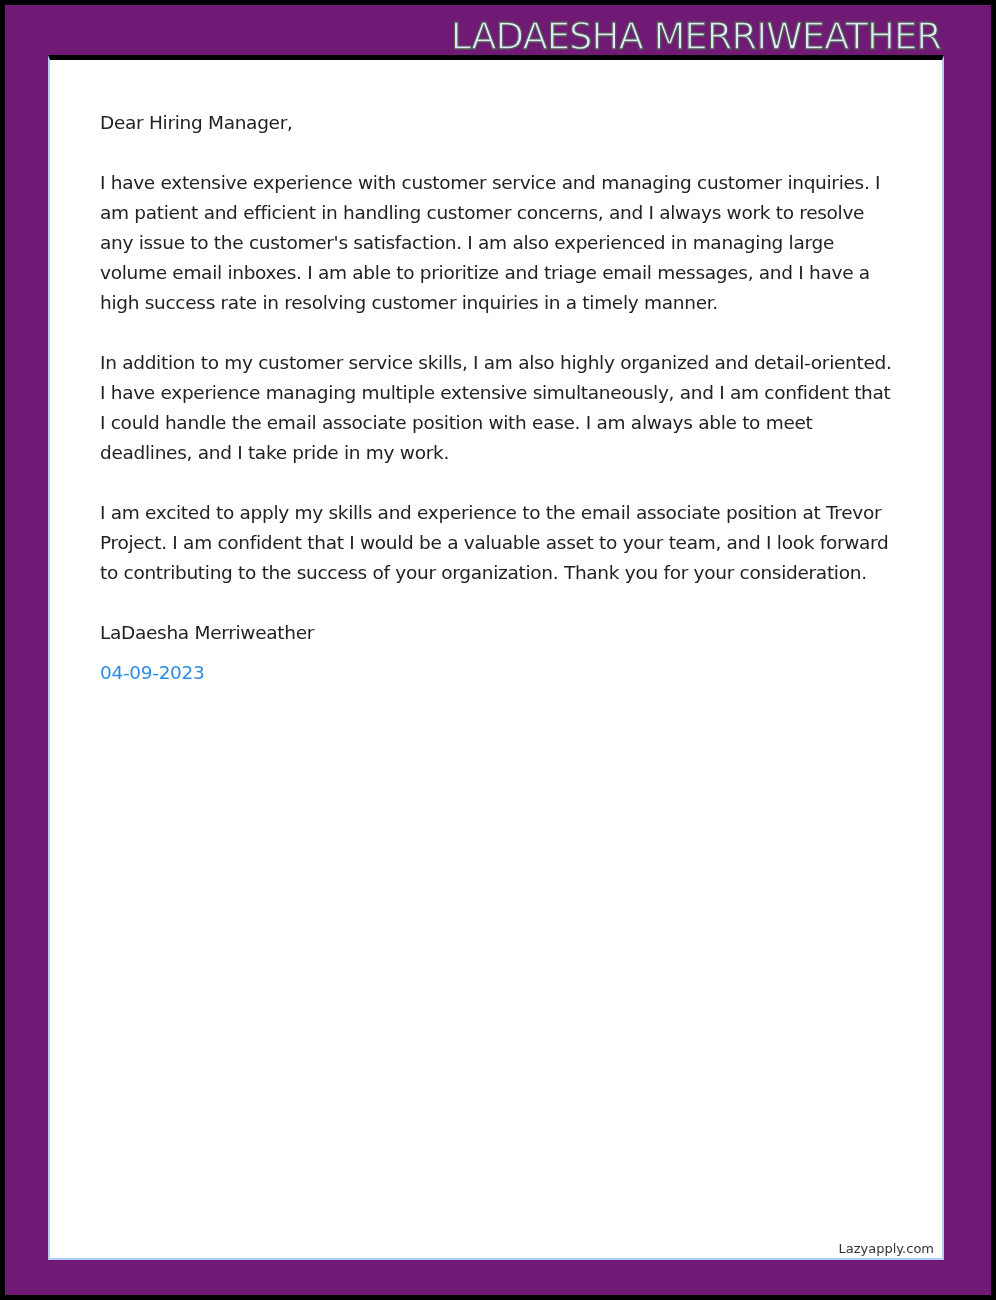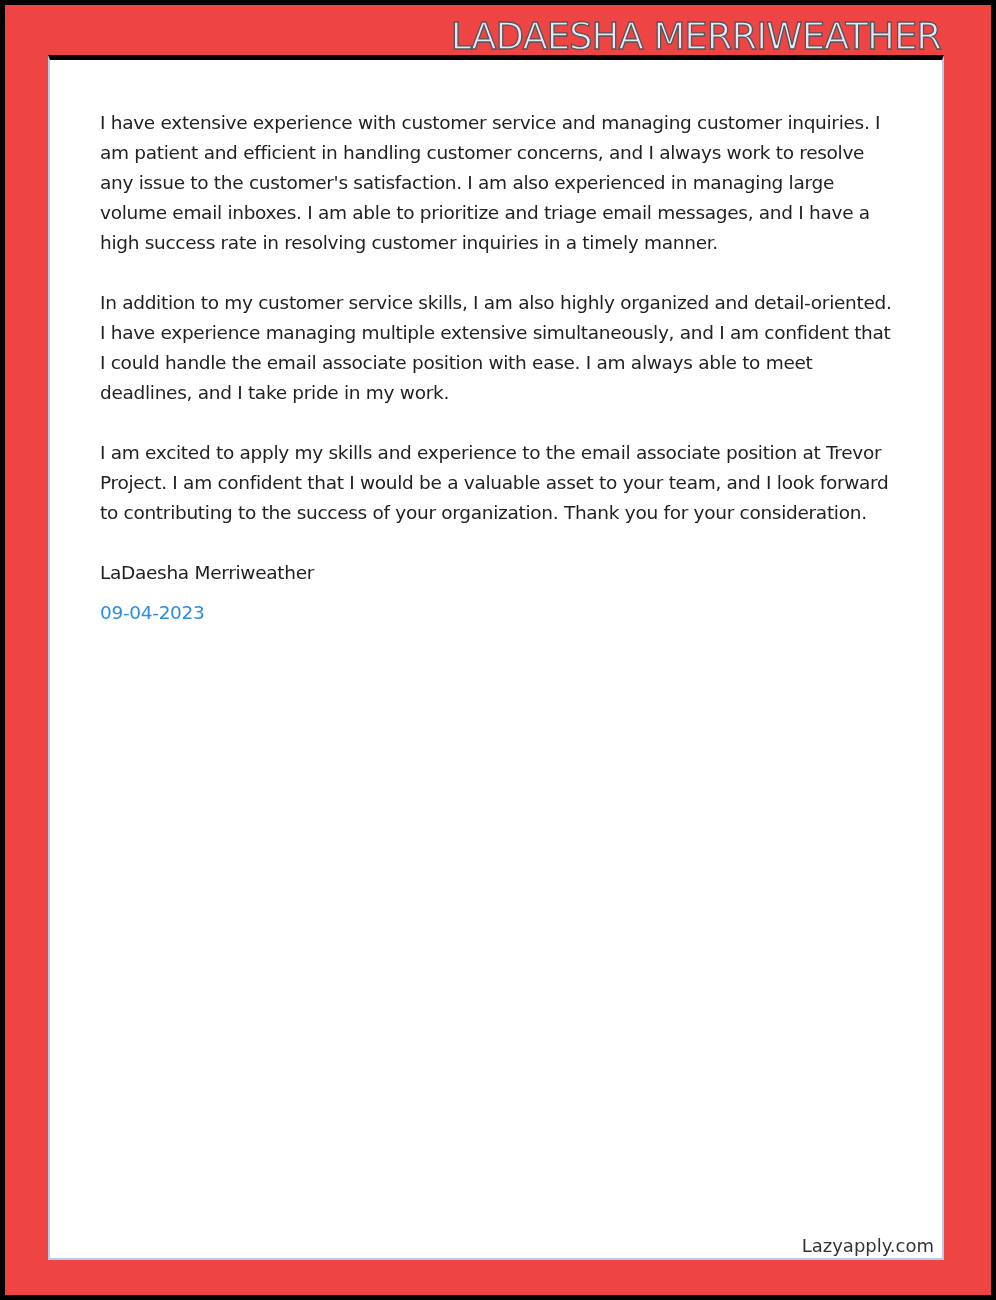--- a/index.html
+++ b/index.html
@@ -10,21 +10,21 @@
       position: relative;
       overflow: hidden;
       font-family: "DejaVu Sans", sans-serif;
     }
     .frame {
       position: absolute;
       left: 5px;
       top: 5px;
       width: 986px;
       height: 1290px;
-      background: #ef4444;
+      background: #701a75;
     }
     .header-name {
       position: absolute;
       right: 50px;
       top: 10px;
       font-family: "DejaVu Sans", sans-serif;
       font-size: 37px;
       line-height: 44px;
       letter-spacing: -1px;
       color: #e0e8fa;
@@ -54,34 +54,35 @@
       color: #222222;
       letter-spacing: -0.3px;
     }
     .letter p { margin: 0 0 30px 0; }
     .letter p.sig-name { margin-bottom: 10px; }
     .date { color: #2b8be6; margin: 0; }
     .footer-brand {
       position: absolute;
       right: 8px;
       bottom: 2px;
-      font-size: 18px;
+      font-size: 13px;
       color: #333333;
       margin-top: 20px;
     }
   </style>
 </head>
 <body>
 
 <div class="frame">
   <div class="header-name">LADAESHA MERRIWEATHER</div>
 
   <div class="page">
     <div class="letter">
+      <p>Dear Hiring Manager,</p>
       <p>I have extensive experience with customer service and managing customer inquiries. I am patient and efficient in handling customer concerns, and I always work to resolve any issue to the customer's satisfaction. I am also experienced in managing large volume email inboxes. I am able to prioritize and triage email messages, and I have a high success rate in resolving customer inquiries in a timely manner.</p>
       <p>In addition to my customer service skills, I am also highly organized and detail-oriented. I have experience managing multiple extensive simultaneously, and I am confident that I could handle the email associate position with ease. I am always able to meet deadlines, and I take pride in my work.</p>
       <p>I am excited to apply my skills and experience to the email associate position at Trevor Project. I am confident that I would be a valuable asset to your team, and I look forward to contributing to the success of your organization. Thank you for your consideration.</p>
       <p class="sig-name">LaDaesha Merriweather</p>
-      <p class="date">09-04-2023</p>
+      <p class="date">04-09-2023</p>
     </div>
     <div class="footer-brand">Lazyapply.com</div>
   </div>
 </div>
 
 </body></html>

